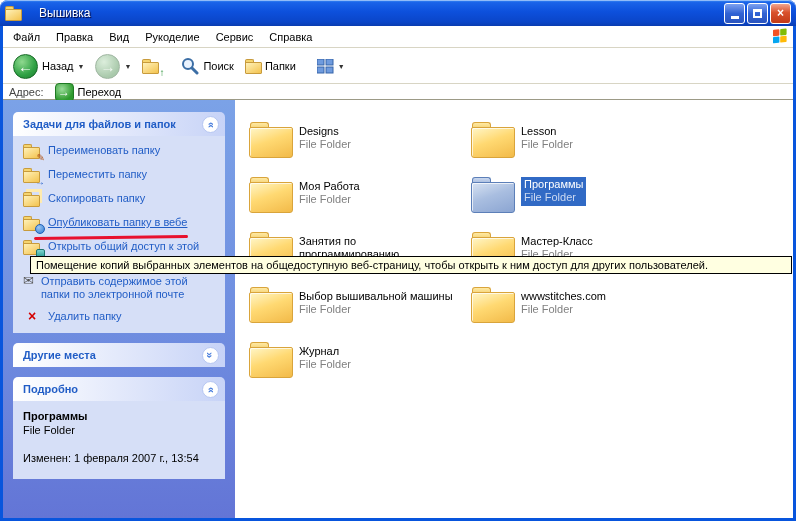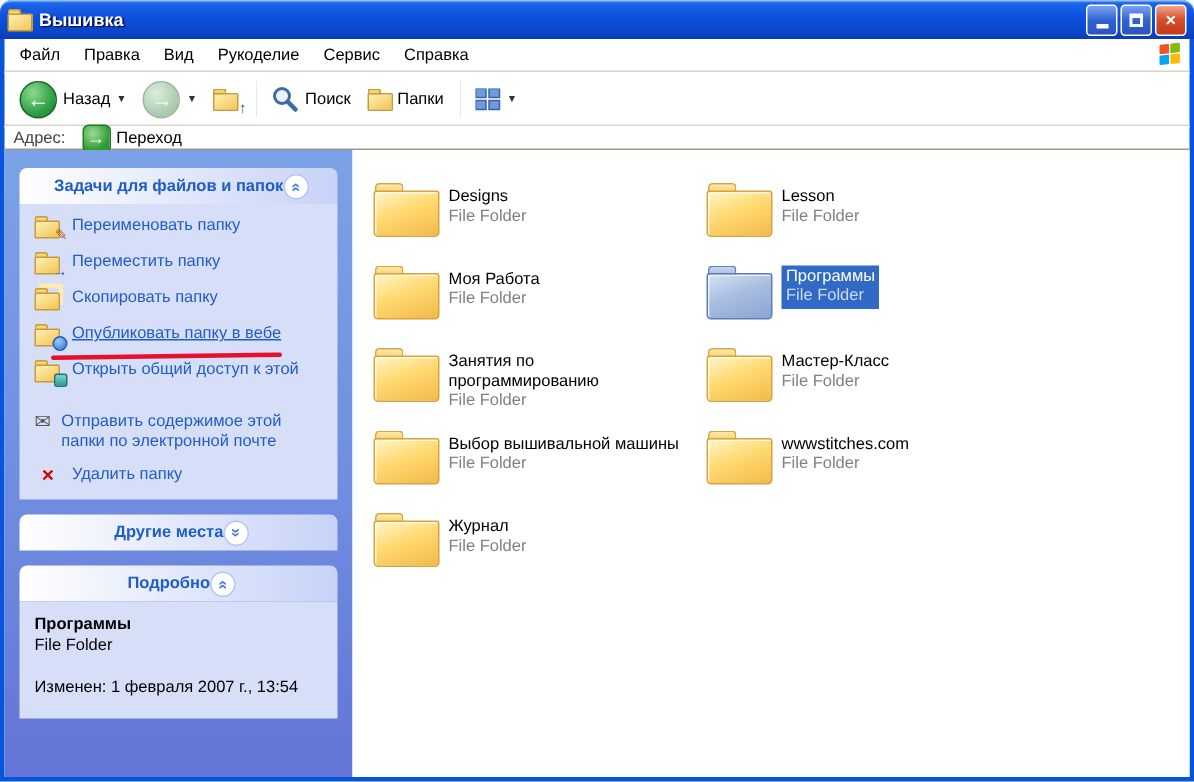--- a/index.html
+++ b/index.html
@@ -5,21 +5,21 @@
   html,body { margin:0; padding:0; background:#fff; }
   body { width:796px; height:521px; overflow:hidden; font-family:"Liberation Sans", sans-serif; }
   * { box-sizing:border-box; }
 
   .window { position:relative; width:796px; height:521px; background:#0855DD; border-radius:8px 8px 0 0; }
 
   
   .titlebar { height:26px; border-radius:8px 8px 0 0; display:flex; align-items:center; padding:0 5px; gap:5px;
     background:linear-gradient(180deg,#3E8DF5 0%,#1A63E8 10%,#0D50DC 45%,#0A45C8 85%,#0A3CB0 100%);
     box-shadow:inset 0 1px 0 rgba(255,255,255,.45); }
-  .title-text { color:#fff; font-weight:bold; font-size:12px; text-shadow:1px 1px 1px #003; flex:1; }
+  .title-text { color:#fff; font-weight:normal; font-size:12px; text-shadow:1px 1px 1px #003; flex:1;margin-left:13px; }
   .tb-buttons { display:flex; gap:2px; }
   .tb-btn-ctl { width:21px; height:21px; border-radius:3px; border:1px solid #fff; display:flex; align-items:center; justify-content:center; color:#fff; font-size:12px; font-weight:bold; cursor:pointer; }
   .btn-min,.btn-max { background:linear-gradient(180deg,#7DA1F0 0%,#3163D4 50%,#2A54BE 100%); }
   .btn-close { background:linear-gradient(180deg,#F2A58F 0%,#D9512C 45%,#C23A17 100%); }
   .min-glyph { width:8px; height:3px; background:#fff; margin-top:9px; }
   .max-glyph { width:9px; height:9px; border:2px solid #fff; border-top-width:3px; }
 
   
   .window-body { position:absolute; top:26px; left:3px; right:3px; bottom:3px; background:#ffffff; display:flex; flex-direction:column; }
 
@@ -58,21 +58,21 @@
   .combo-drop { width:17px; height:20px; border-left:1px solid #7F9DB9; background:linear-gradient(180deg,#FDFDFB,#D8D4C8); display:flex; align-items:center; justify-content:center; font-size:7px; color:#444; cursor:pointer; }
   .go-btn { display:flex; align-items:center; gap:4px; padding:1px 5px; cursor:pointer; border-radius:3px; }
   .go-ico { width:19px; height:19px; border-radius:4px; background:radial-gradient(circle at 35% 30%,#9ADC9A,#2D9A2D 70%); border:1px solid #1F7A24; color:#fff; font-weight:bold; font-size:12px; display:flex; align-items:center; justify-content:center; }
 
   
   .content { flex:1; display:flex; min-height:0; }
 
   
   .sidebar { width:232px; flex:none; background:linear-gradient(180deg,#7BA2E7 0%,#6F8DE0 55%,#6375D6 100%); padding:12px 10px; overflow:hidden; }
   .panel { margin-bottom:10px; }
-  .panel-header { height:24px; background:linear-gradient(90deg,#FFFFFF 0%,#C7D3F7 100%); border-radius:5px 5px 0 0; display:flex; align-items:center; justify-content:center; padding:0 6px 0 10px; color:#215DC6; font-weight:bold; font-size:11px; cursor:pointer; }
+  .panel-header { height:24px; background:linear-gradient(90deg,#FFFFFF 0%,#C7D3F7 100%); border-radius:5px 5px 0 0; display:flex; align-items:center; justify-content:space-between; padding:0 6px 0 10px; color:#215DC6; font-weight:bold; font-size:11px; cursor:pointer; }
   .chevron { width:17px; height:17px; border-radius:50%; background:#fff; border:1px solid #B5C6F2; color:#4A7EDC; display:flex; align-items:center; justify-content:center; font-size:11px; font-weight:bold; cursor:pointer; }
   .chev-up { transform:rotate(-90deg); margin-top:1px; }
   .chev-down { transform:rotate(90deg); }
   .panel-body { background:#D6DFF7; padding:8px 8px 10px 10px; font-size:11px; }
   .task { display:flex; gap:7px; margin-bottom:9px; color:#215DC6; cursor:pointer; align-items:flex-start; line-height:13px; }
   .task:last-child { margin-bottom:0; }
   .task-label:hover, .task.hovered .task-label { text-decoration:underline; }
   .task.hovered .task-label { text-decoration:underline; }
   .task.below-tooltip { margin-top:20px; }
   .del-x { color:#D40000; font-weight:bold; font-size:14px; width:18px; text-align:center; line-height:13px; }
@@ -322,14 +322,15 @@
               </span>
           </div>
 
         </div>
       </div>
     </div>
   </div>
 
   <div class="annotation"></div>
 
+  <div class="tooltip">Помещение копий выбранных элементов на общедоступную веб-страницу, чтобы открыть к ним доступ для других пользователей.</div>
 
 </div>
 
 </body></html>

